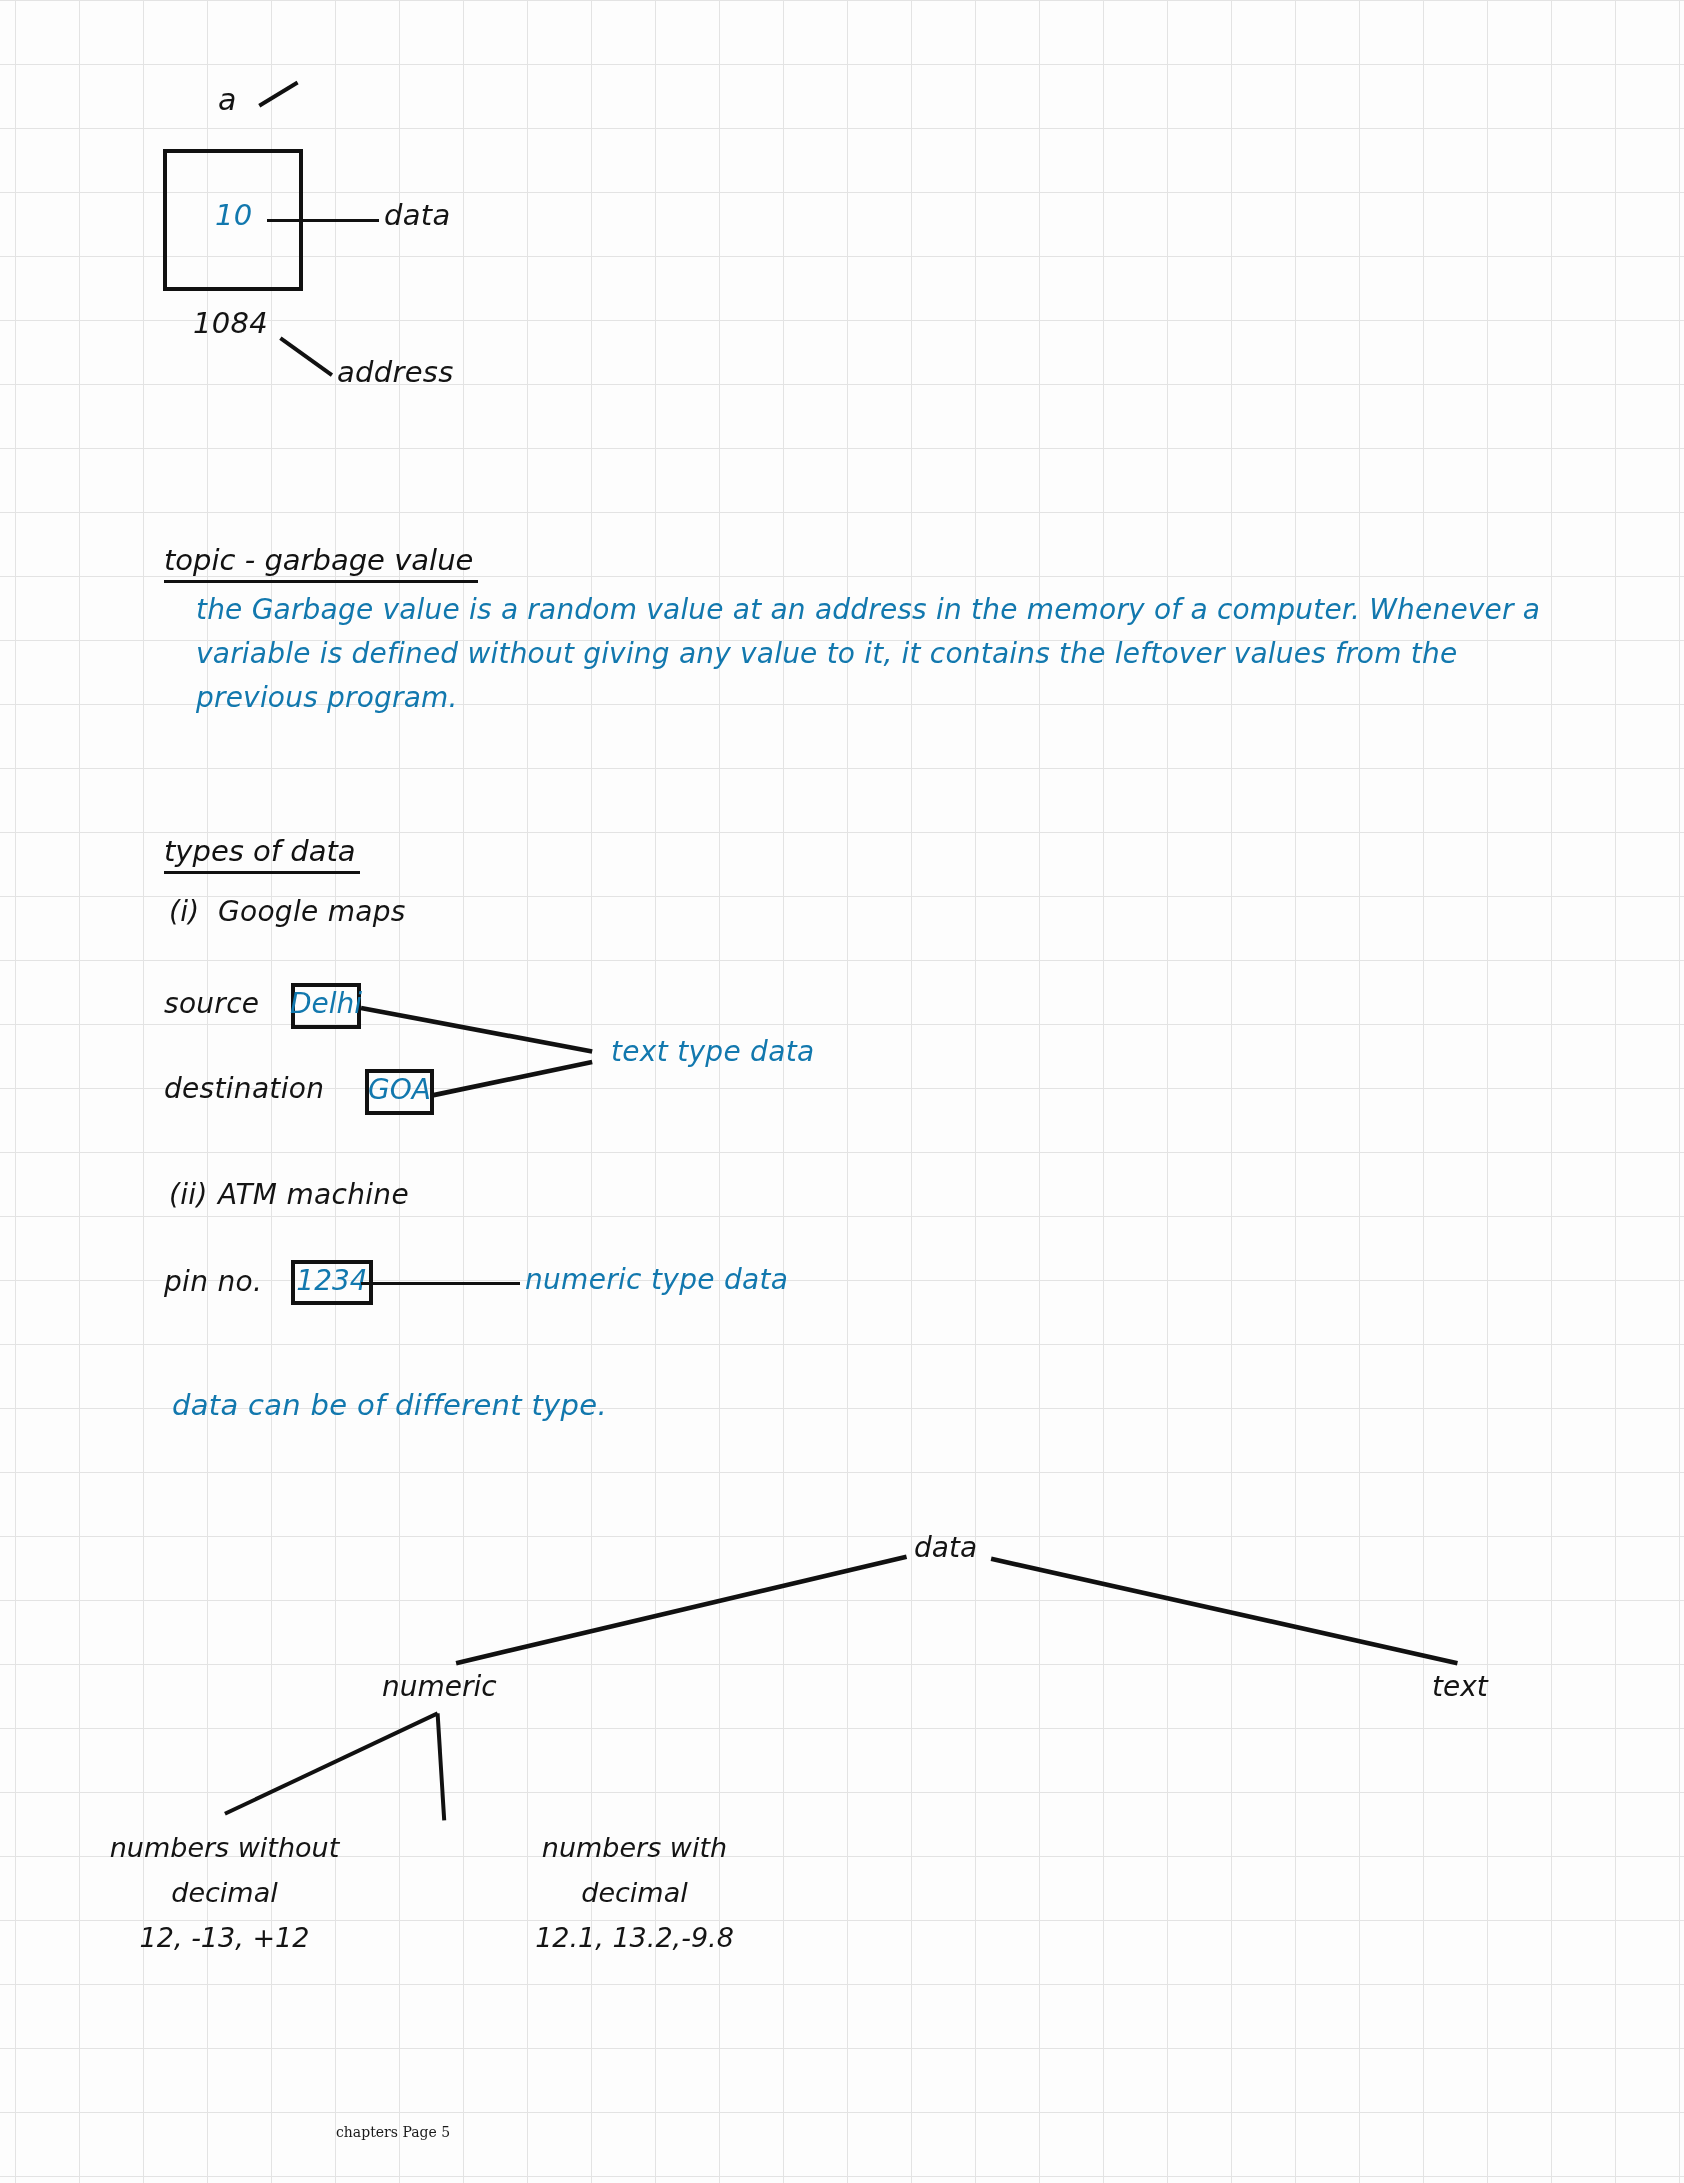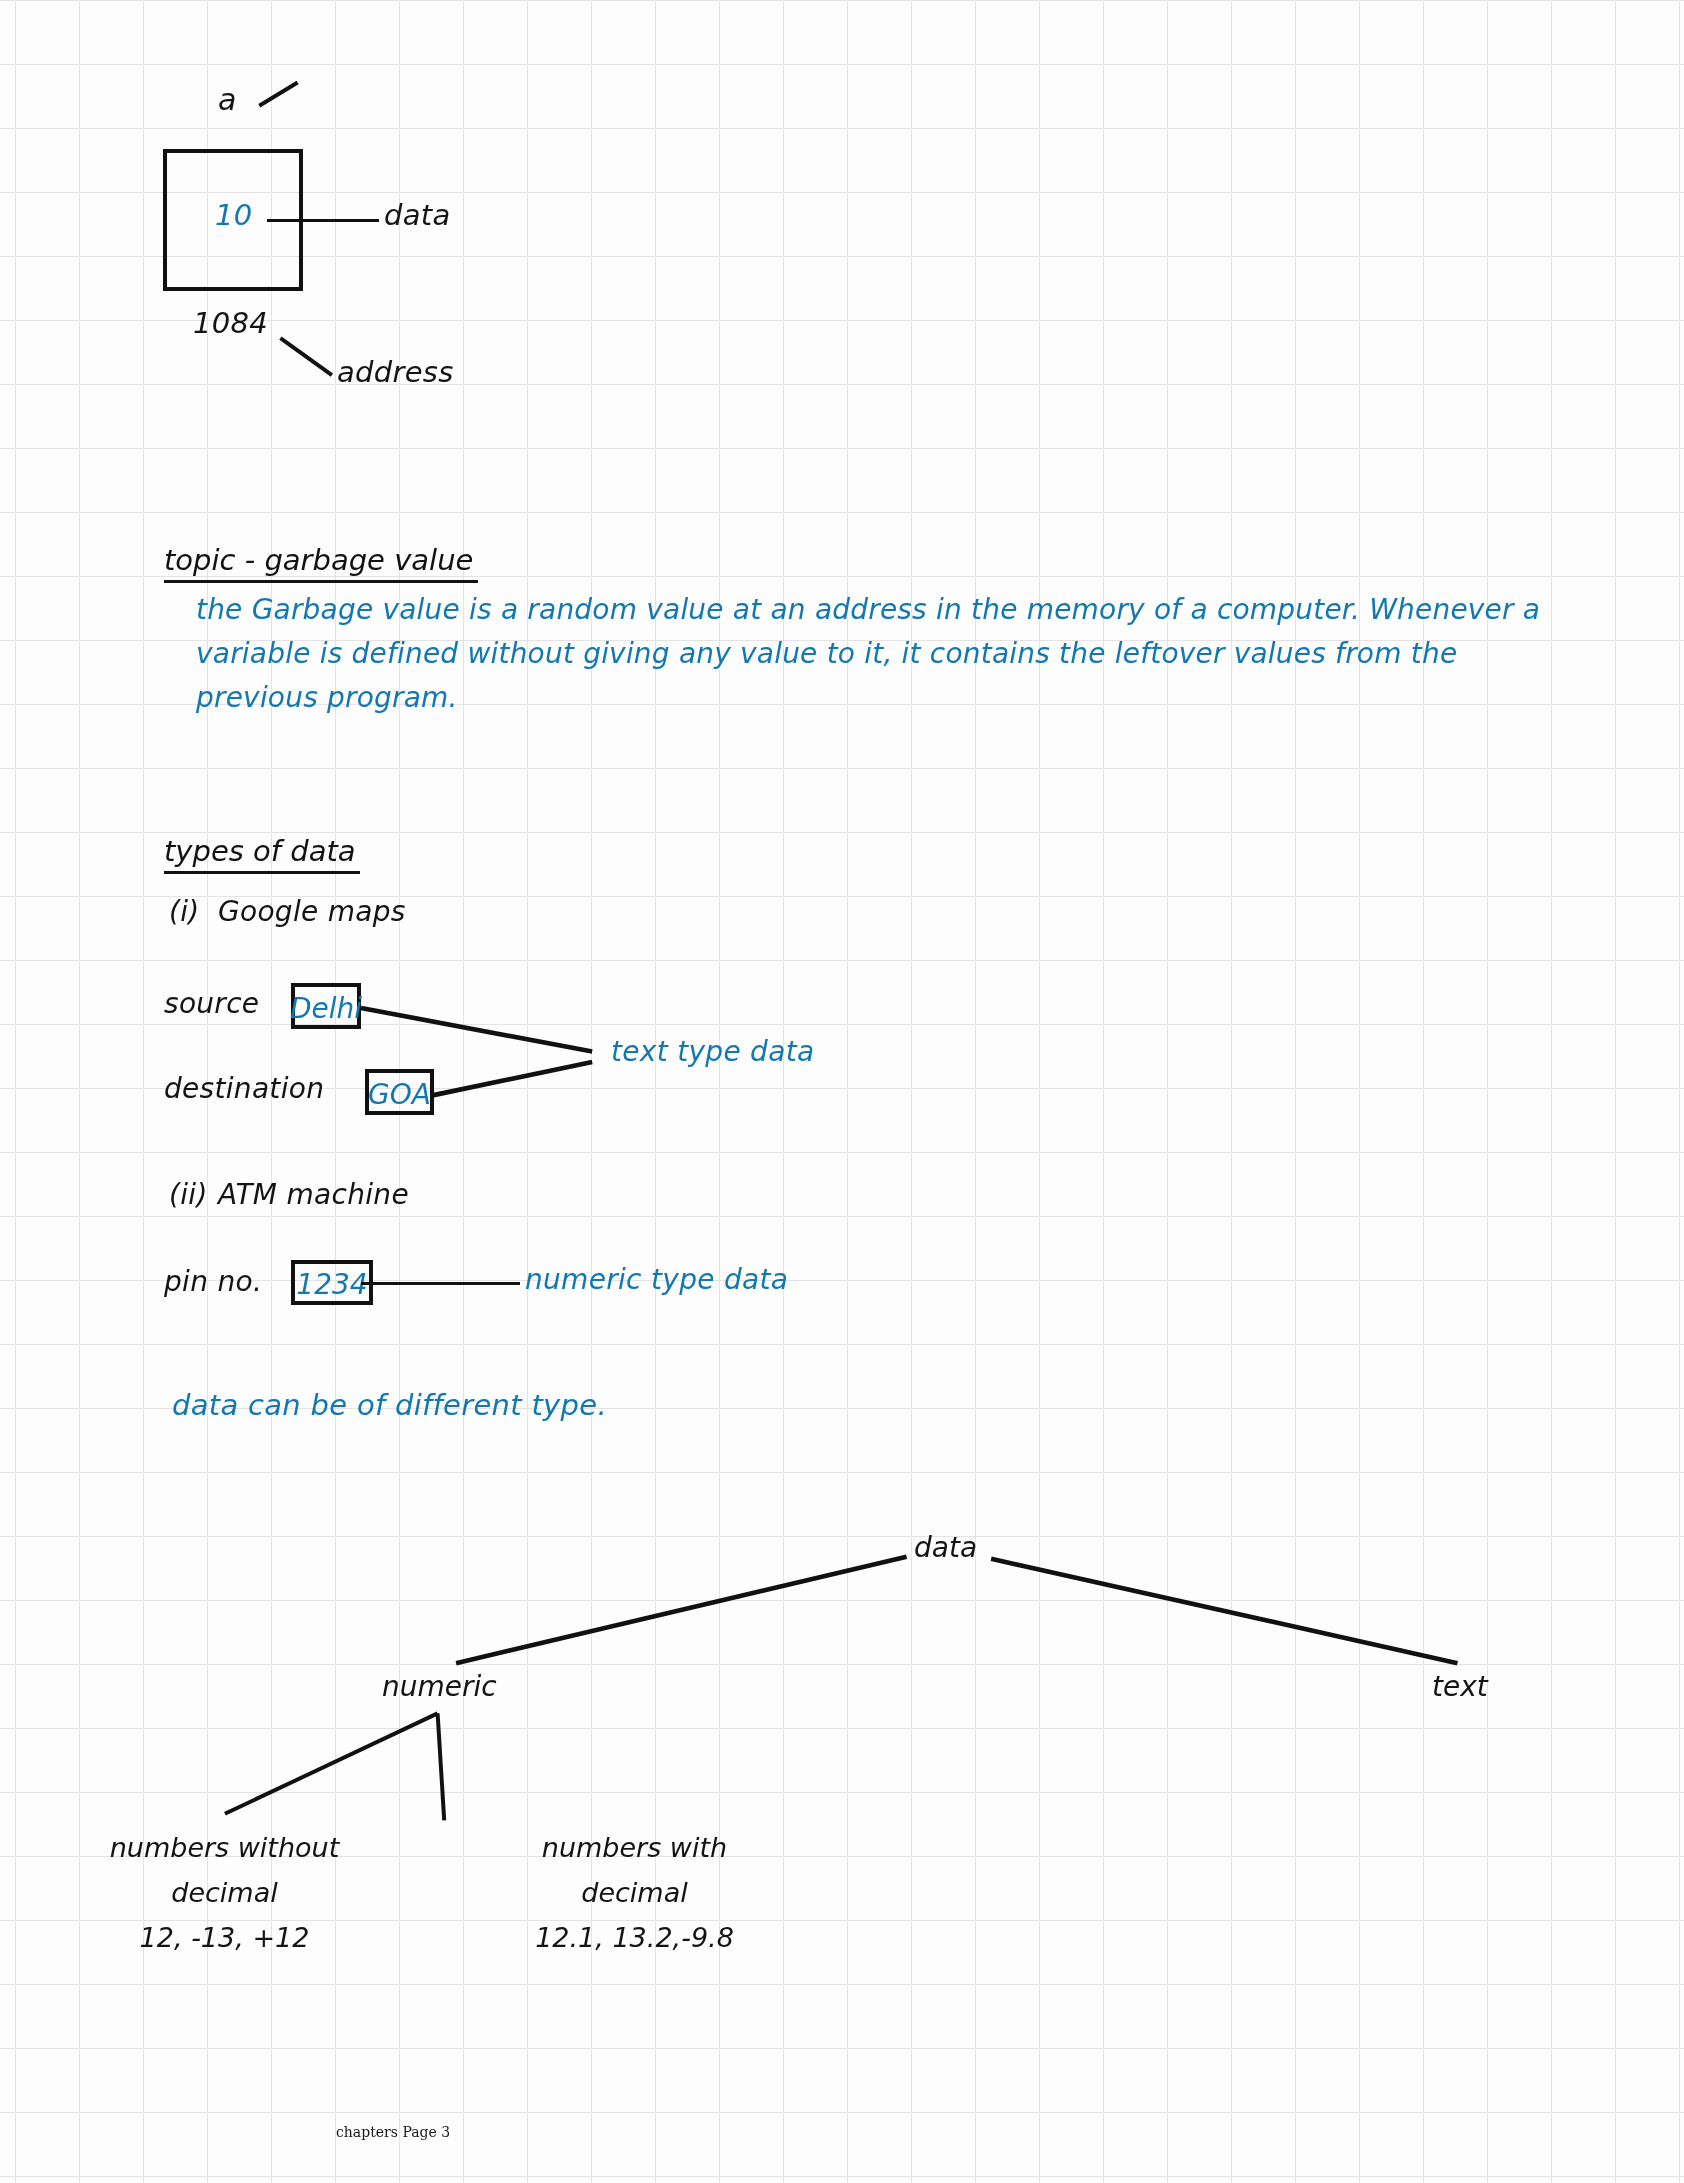--- a/index.html
+++ b/index.html
@@ -86,21 +86,21 @@
     letter-spacing: 0.2px;
     margin-left: 32px;
   }
 
   
   .val-box {
     position: absolute;
     border: 4px solid #111;
     box-sizing: border-box;
     display: flex;
-    align-items: flex-end;
+    align-items: flex-start;
     justify-content: center;
   }
   .val-box span {
     font-family: "DejaVu Sans", sans-serif;
     font-style: italic;
     font-size: 28px;
     color: #1278ae;
     white-space: nowrap;
   }
 
@@ -244,16 +244,16 @@
     <div>12, -13, +12</div>
   </div>
 
   <div class="tree-leaf" style="left:509px; top:1825px; width:251px;">
     <div>numbers with</div>
     <div>decimal</div>
     <div>12.1, 13.2,-9.8</div>
   </div>
 
 
-  <span id="footer">chapters Page 3</span>
+  <span id="footer">chapters Page 5</span>
 
 </div>
 
 
 </body></html>

